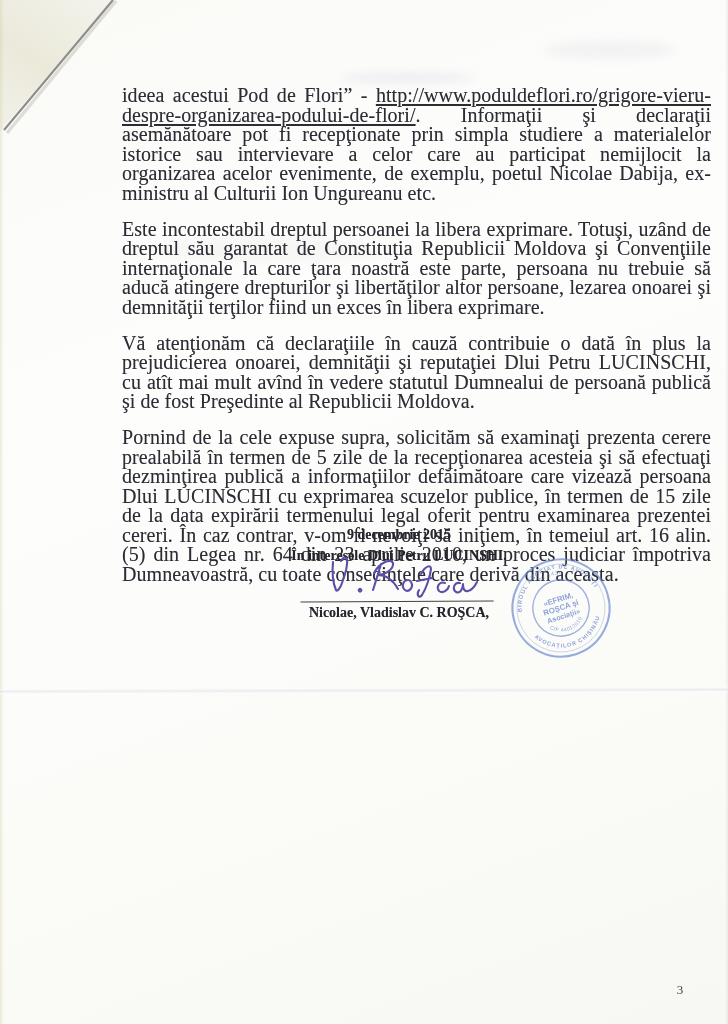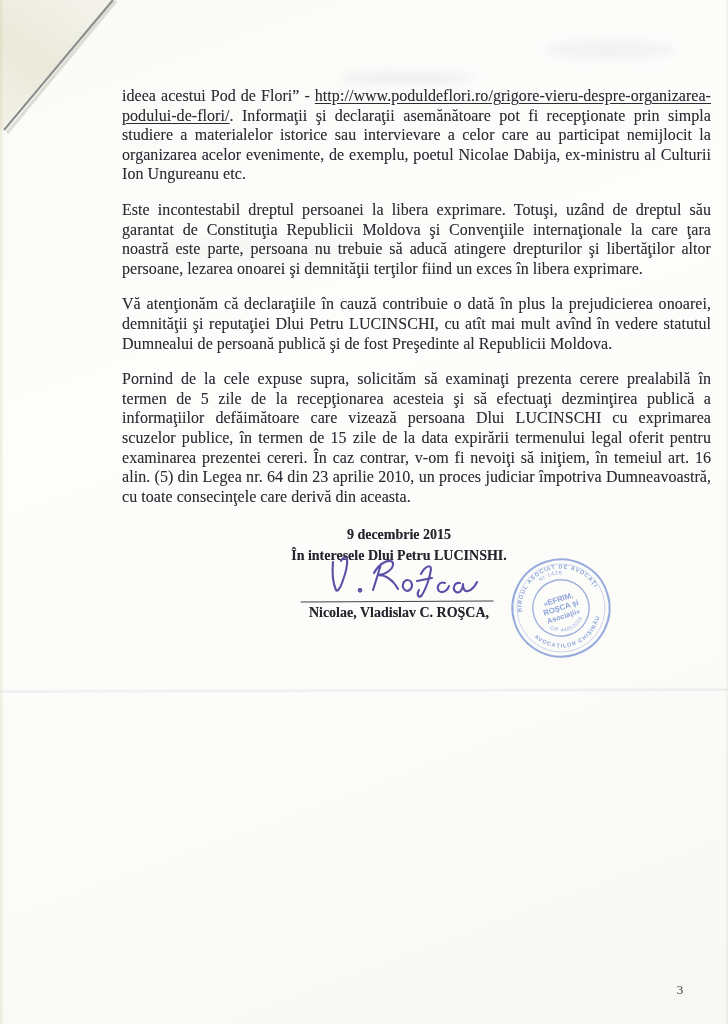--- a/index.html
+++ b/index.html
@@ -27,21 +27,21 @@
     background:linear-gradient(to bottom,rgba(255,255,255,.9),rgba(164,170,182,.20) 45%,rgba(255,255,255,.7) 80%,rgba(255,255,255,0));
     filter:blur(.7px);transform:rotate(-.15deg);
   }
   .smudge{position:absolute;border-radius:50%;filter:blur(4px);}
   .smudge-a{left:340px;top:72px;width:135px;height:12px;background:rgba(150,160,190,.12);}
   .smudge-b{left:545px;top:40px;width:130px;height:20px;background:rgba(150,160,190,.09);}
   .smudge-c{left:150px;top:238px;width:240px;height:24px;background:rgba(130,130,140,.05);}
   
   .content{
     position:absolute;left:122px;top:86px;width:589px;
-    font-size:16px;line-height:19.6px;color:#2c2c35;
+    font-size:20px;line-height:19.6px;color:#2c2c35;
     text-align:justify;letter-spacing:.05px;
     text-shadow:0 0 .4px rgba(44,44,56,.35);
   }
   .content p{margin:0 0 16px 0;}
   .plink{text-decoration:underline;text-underline-offset:2px;}
   
   .closing{
     position:absolute;left:70px;top:524px;width:658px;
     text-align:center;font-weight:bold;font-size:14px;line-height:21px;
     color:#25252e;text-shadow:0 0 .4px rgba(37,37,46,.4);z-index:2;

